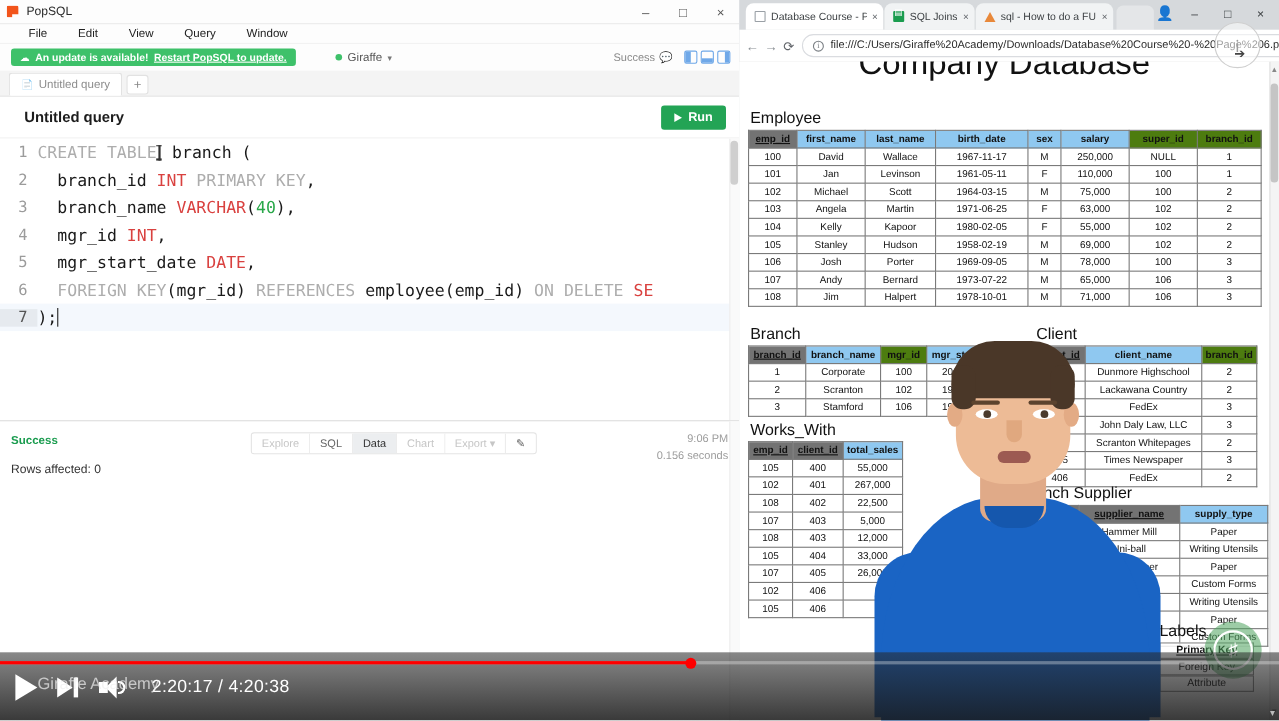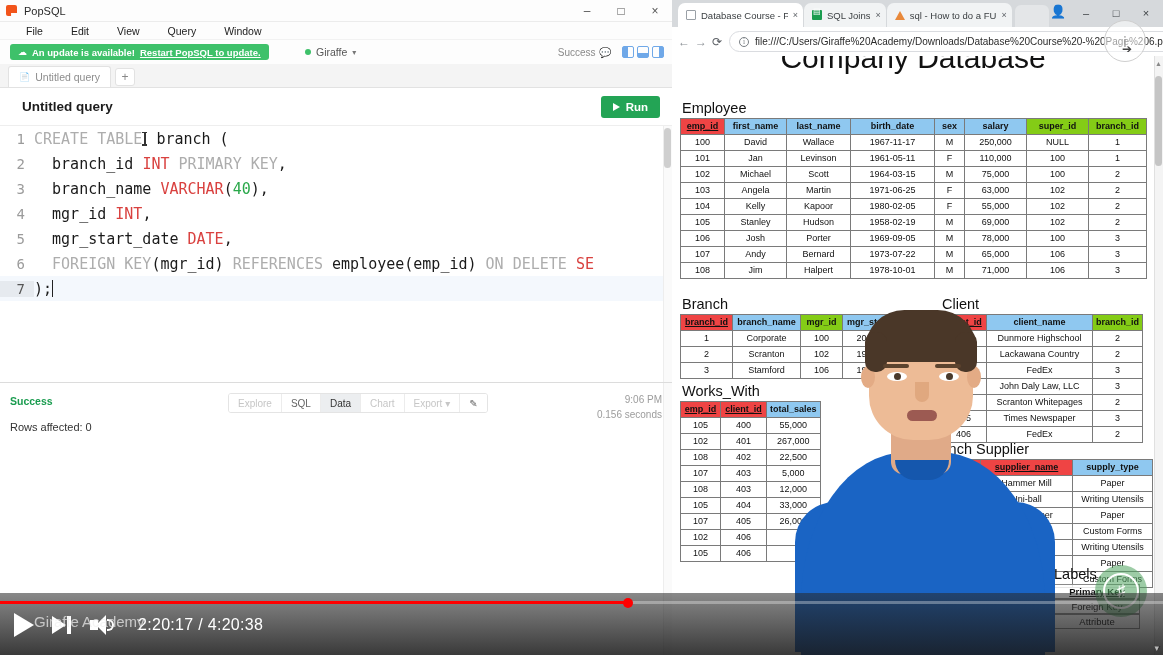--- a/index.html
+++ b/index.html
@@ -217,23 +217,23 @@
     position: absolute; left: 0; right: 0; top: -15px; text-align: center;
     font-size: 30px; color: #111; font-family: "Liberation Sans", sans-serif;
   }
   .tbl-label { font-size: 14.5px; color: #111; margin: 0 0 2px 2px; }
   table.db { border-collapse: collapse; font-size: 9px; color: #111; }
   table.db th, table.db td {
     border: 1px solid #7a7a7a; padding: 1px 3px; text-align: center;
     height: 15px; line-height: 13px; white-space: nowrap;
   }
   table.db th { font-weight: 700; font-size: 9px; }
-  th.pk { background: #ef4444; text-decoration: underline; }
+  th.pk { background: #737373; text-decoration: underline; }
   th.at { background: #8fc8f0; }
-  th.fk { background: #84cc16; }
+  th.fk { background: #4d7c0f; }
 
   .pdf-scroll { position: absolute; right: 0; top: 0; bottom: 0; width: 9px; background: #f4f4f4; border-left: 1px solid #e0e0e0; }
   .pdf-thumb { position: absolute; right: 1px; top: 20px; width: 7px; height: 90px; background: #c5c5c5; border-radius: 4px; }
   .pdf-sc-up, .pdf-sc-dn { position:absolute; right:1px; font-size:7px; color:#888; }
   .pdf-sc-up { top: 4px; } .pdf-sc-dn { bottom: 4px; }
 
   .legend-box {
     position: absolute; right: 14px; bottom: 26px; width: 86px;
     font-size: 9.5px; color: #111;
   }

